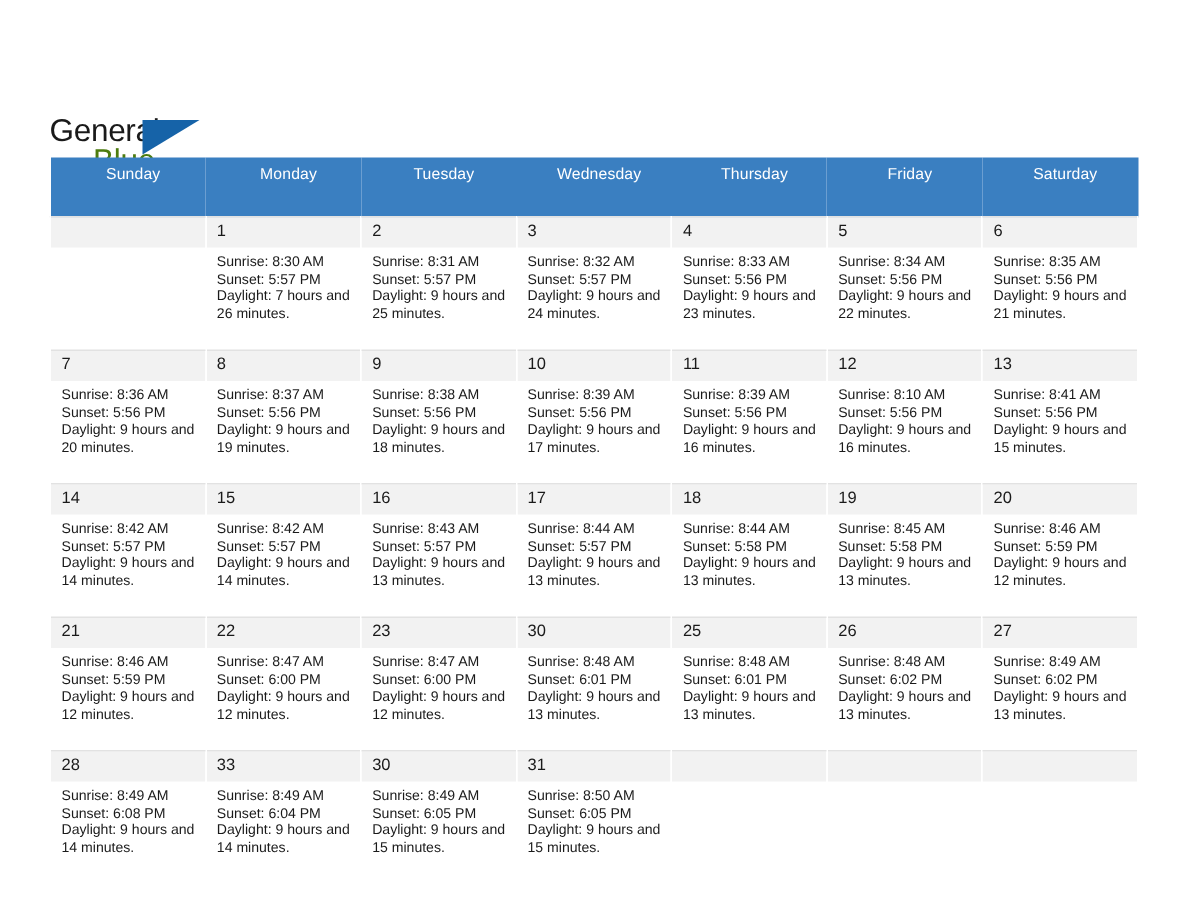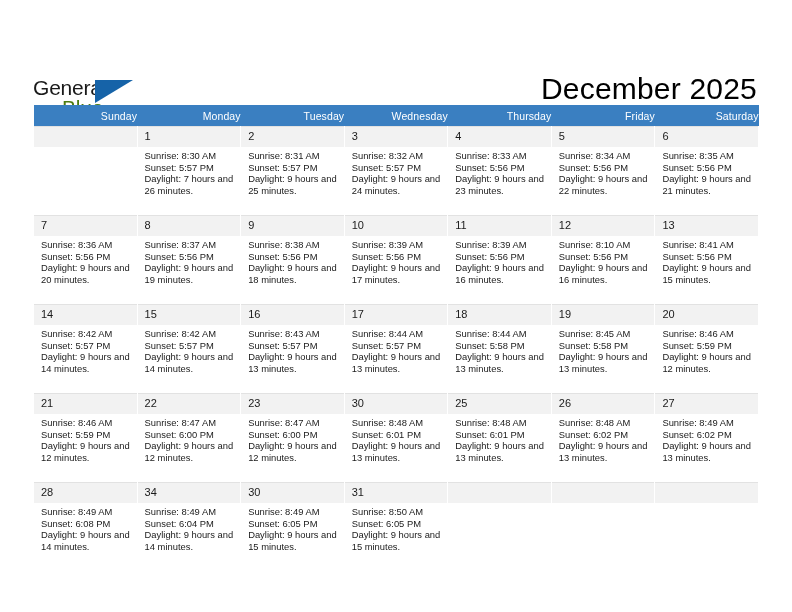--- a/index.html
+++ b/index.html
@@ -96,22 +96,22 @@
     top: 105px;
     width: 726px;
     border-collapse: collapse;
     table-layout: fixed;
   }
   .calendar th {
     background: #3a7fc1;
     color: #ffffff;
     font-size: 10.5px;
     font-weight: normal;
-    text-align: right;
-    padding: 5px 0 4px 7px;
+    text-align: center;
+    padding: 5px 0 22px 7px;
     height: 11px;
     border: none;
     letter-spacing: 0.1px;
   }
   .calendar td {
     width: 103.7px;
     height: 88px;
     vertical-align: top;
     padding: 0;
     border-left: 1px solid #ffffff;
@@ -163,24 +163,20 @@
 <div class="page">
 
   <div class="header">
 
     <div class="brand">
       <span class="brand-general">General</span>
       <span class="brand-triangle"></span>
       <span class="brand-blue">Blue</span>
     </div>
 
-    <div class="titles">
-      <h1 class="month-title">December 2025</h1>
-      <p class="location-subtitle">Espadana, Castille and Leon, Spain</p>
-    </div>
 
   </div>
 
   <table class="calendar">
     <thead>
       <tr>
         <th>Sunday</th>
         <th>Monday</th>
         <th>Tuesday</th>
         <th>Wednesday</th>
@@ -479,21 +475,21 @@
               <span class="daynum">28</span>
               <div class="details">
                 <div>Sunrise: 8:49 AM</div>
                 <div>Sunset: 6:08 PM</div>
                 <div class="daylight">Daylight: 9 hours and 14 minutes.</div>
               </div>
             </div>
           </td>
           <td>
             <div class="cell-inner">
-              <span class="daynum">34</span>
+              <span class="daynum">33</span>
               <div class="details">
                 <div>Sunrise: 8:49 AM</div>
                 <div>Sunset: 6:04 PM</div>
                 <div class="daylight">Daylight: 9 hours and 14 minutes.</div>
               </div>
             </div>
           </td>
           <td>
             <div class="cell-inner">
               <span class="daynum">30</span>

